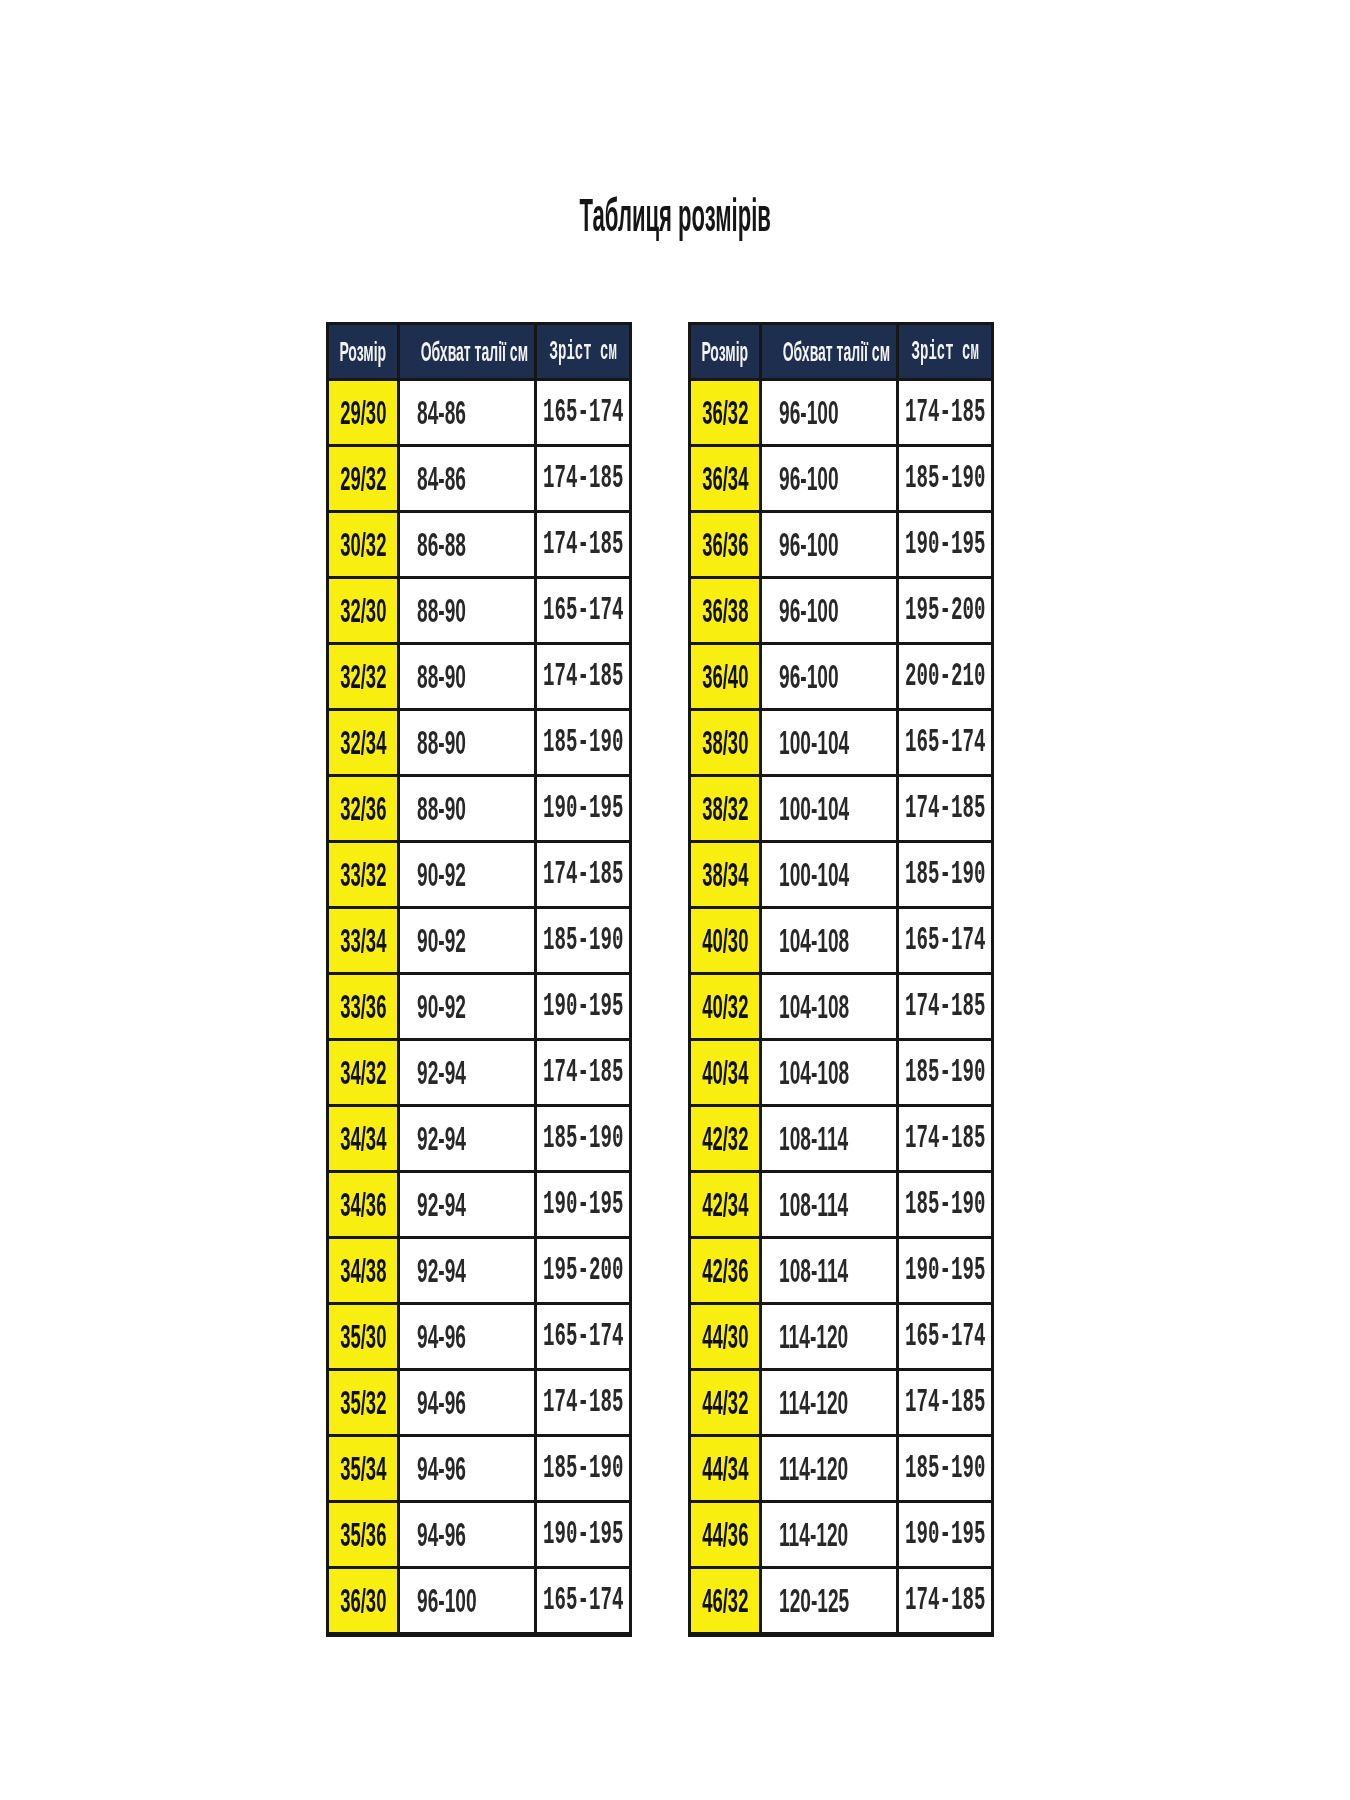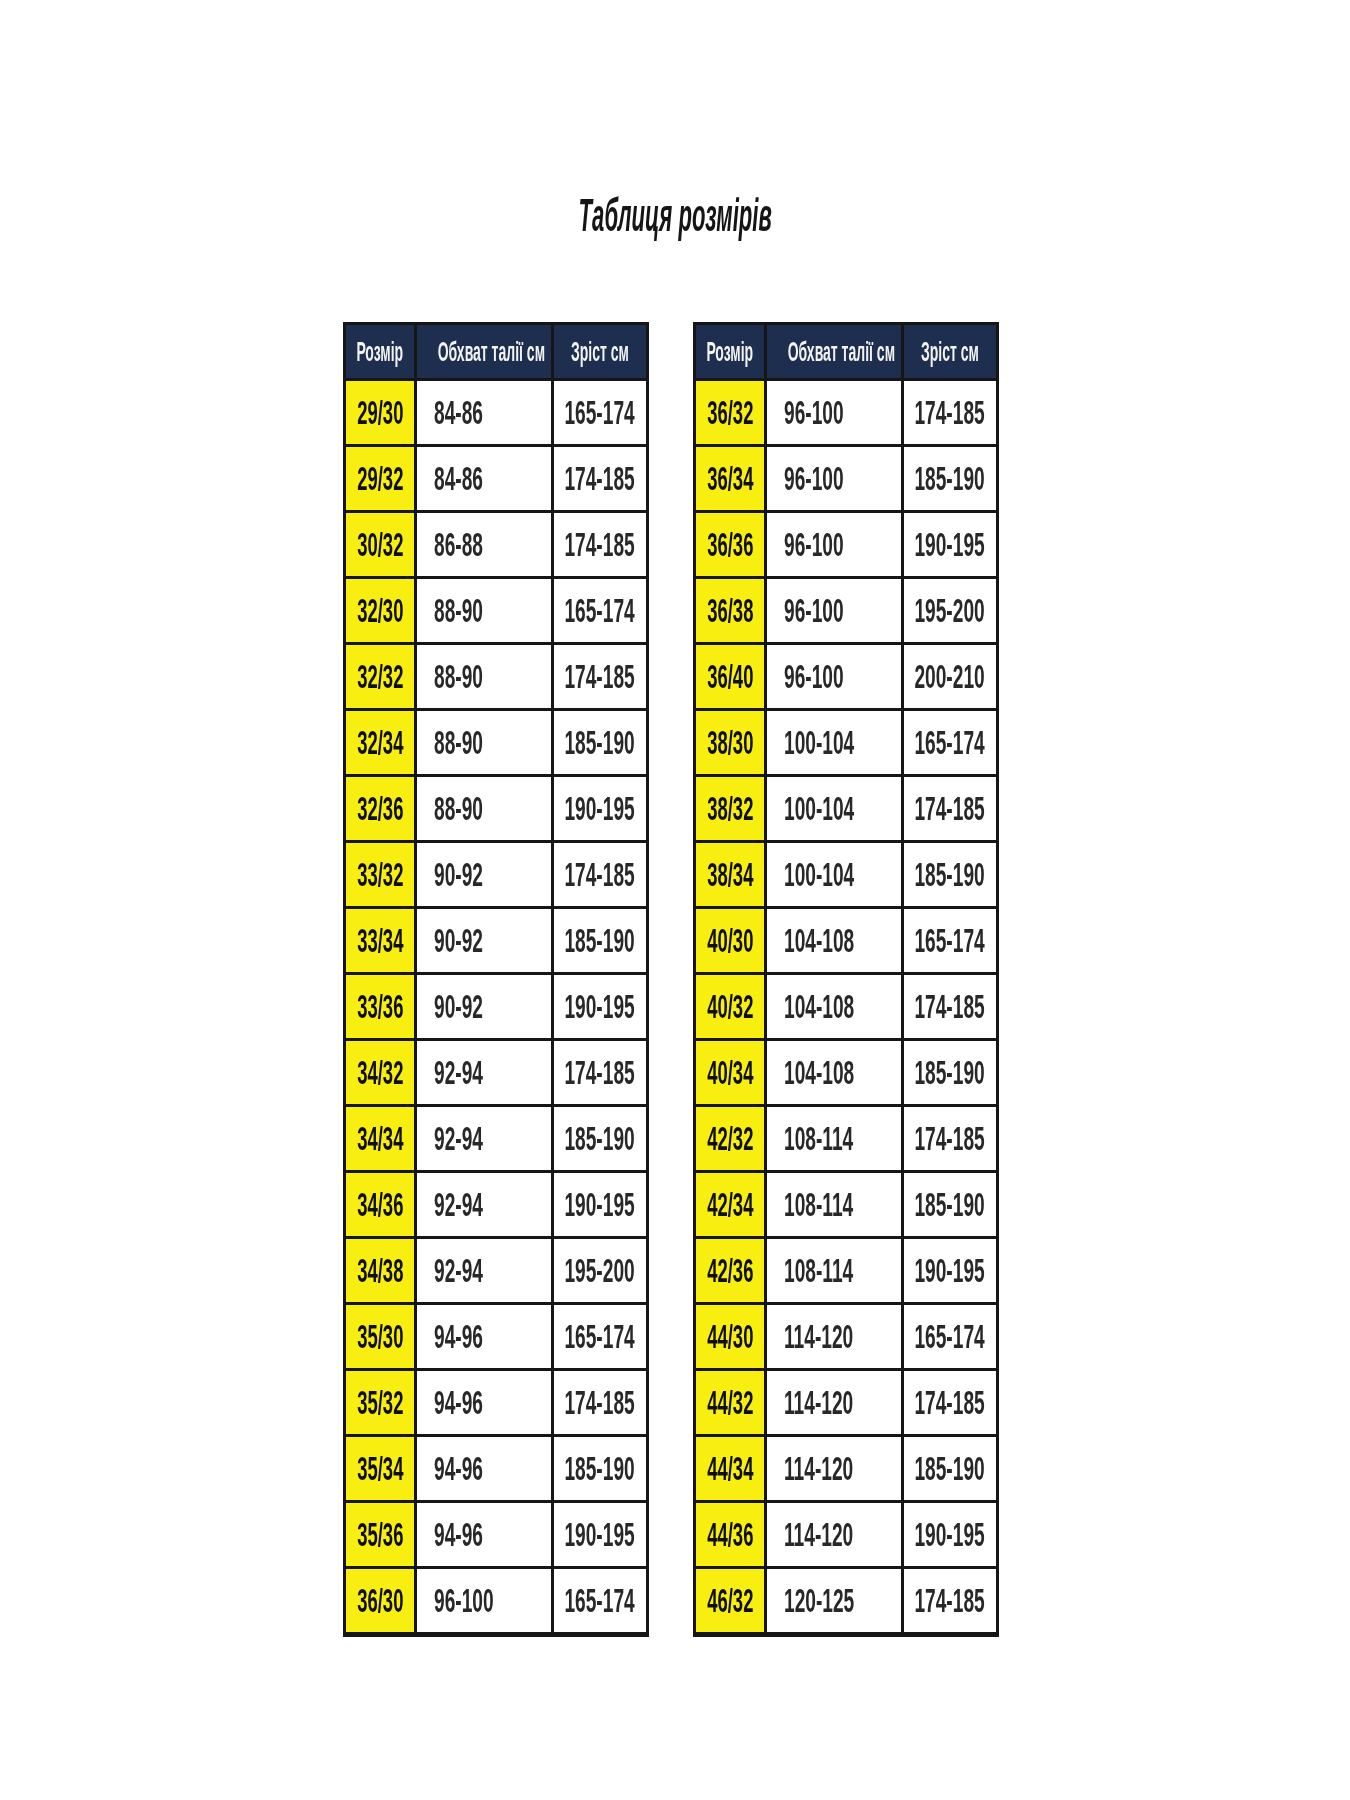--- a/index.html
+++ b/index.html
@@ -22,33 +22,32 @@
   .title{
     position:absolute;
     top:190px;left:0;
     width:1350px;
     margin:0;
     text-align:center;
     font-size:46px;
     font-weight:bold;
     color:var(--titletext);
     line-height:1.1;
-    font-style:italic;
   }
   .title span{
     display:inline-block;
     white-space:nowrap;
     transform:scaleX(0.48);
     transform-origin:center;
   }
   .tables{
     position:absolute;
-    left:343px;top:322px;
+    left:326px;top:322px;
     display:flex;
-    gap:44px;
+    gap:56px;
     justify-content:space-between;
   }
   .t{
     width:306px;
     box-sizing:border-box;
     border:3px solid var(--line);
     border-bottom-width:5px;
     background:#ffffff;
   }
   .row{
@@ -70,21 +69,21 @@
     overflow:hidden;
   }
   .c1{width:68px;}
   .c2{
     width:140px;
     border-left:3px solid var(--line);
     border-right:3px solid var(--line);
     justify-content:flex-start;
     padding-left:17px;
   }
-  .c3{flex:1;}
+  .c3{flex:1;font-family:Liberation Mono, monospace;}
   .c span{
     display:inline-block;
     white-space:nowrap;
     line-height:1;
     font-size:33px;
     font-weight:600;
     color:var(--valtext);
     transform:scaleX(0.58);
     transform-origin:center;
   }

